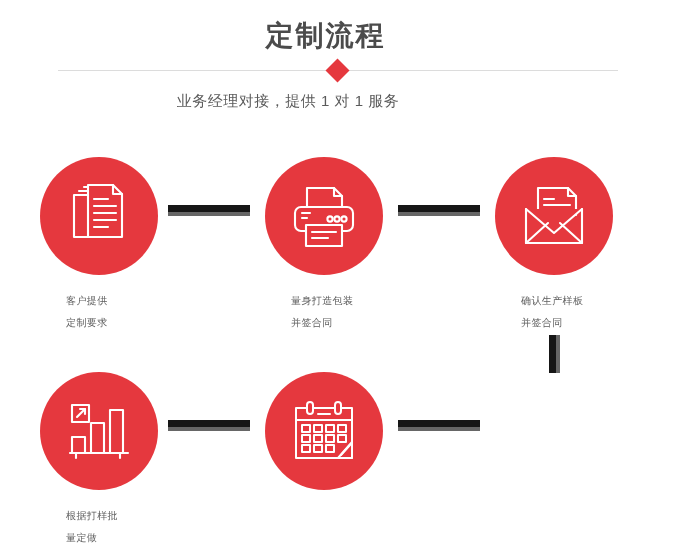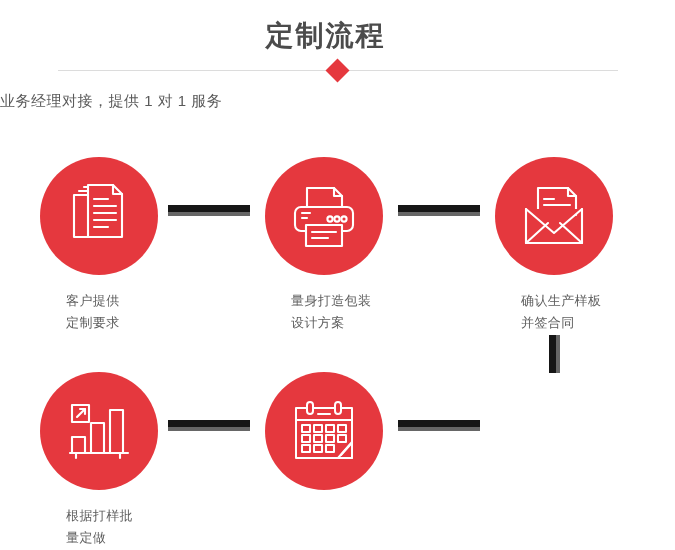--- a/index.html
+++ b/index.html
@@ -56,20 +56,21 @@
     height: 17px;
     background: #e5383e;
     transform: rotate(45deg);
   }
 
   .subtitle {
     position: absolute;
     top: 90px;
     left: 0;
     width: 576px;
+    text-align: center;
     font-size: 15px;
     color: #5a5a5a;
     letter-spacing: 0.5px;
     line-height: 22px;
   }
 
   
   .step {
     position: absolute;
     width: 180px;
@@ -89,21 +90,21 @@
     background: #e5383e;
     display: flex;
     align-items: center;
     justify-content: center;
   }
   .circle svg { display: block; }
 
   .step-label {
     margin-top: 15px;
     margin-left: 56px;
-    font-size: 13px;
+    font-size: 10px;
     color: #5e5e5e;
     line-height: 22px;
     white-space: pre-line;
     letter-spacing: 0.4px;
   }
 
   
   .conn-h {
     position: absolute;
     width: 82px;
@@ -215,21 +216,21 @@
           <circle cx="40" cy="36" r="2.6"></circle>
           <circle cx="47" cy="36" r="2.6"></circle>
           <circle cx="54" cy="36" r="2.6"></circle>
           <rect x="16" y="42" width="36" height="21" fill="#e5383e"></rect>
           <line x1="22" y1="49" x2="46" y2="49"></line>
           <line x1="22" y1="55" x2="38" y2="55"></line>
         </svg>
       </span>
     </div>
     <div class="step-label">量身打造包装
-设计方案</div>
+并签合同</div>
   </div>
 
   <div class="step step-r2 step-c1">
     <div class="circle">
       <span>
         <svg width="62" height="60" viewBox="0 0 62 60" fill="none" stroke="#ffffff" stroke-width="2.1" stroke-linejoin="round" stroke-linecap="round">
           <rect x="4" y="4" width="17" height="17"></rect>
           <path d="M9 16 L17 8"></path>
           <path d="M12 8 H17 V13"></path>
           <rect x="4" y="36" width="13" height="16"></rect>

